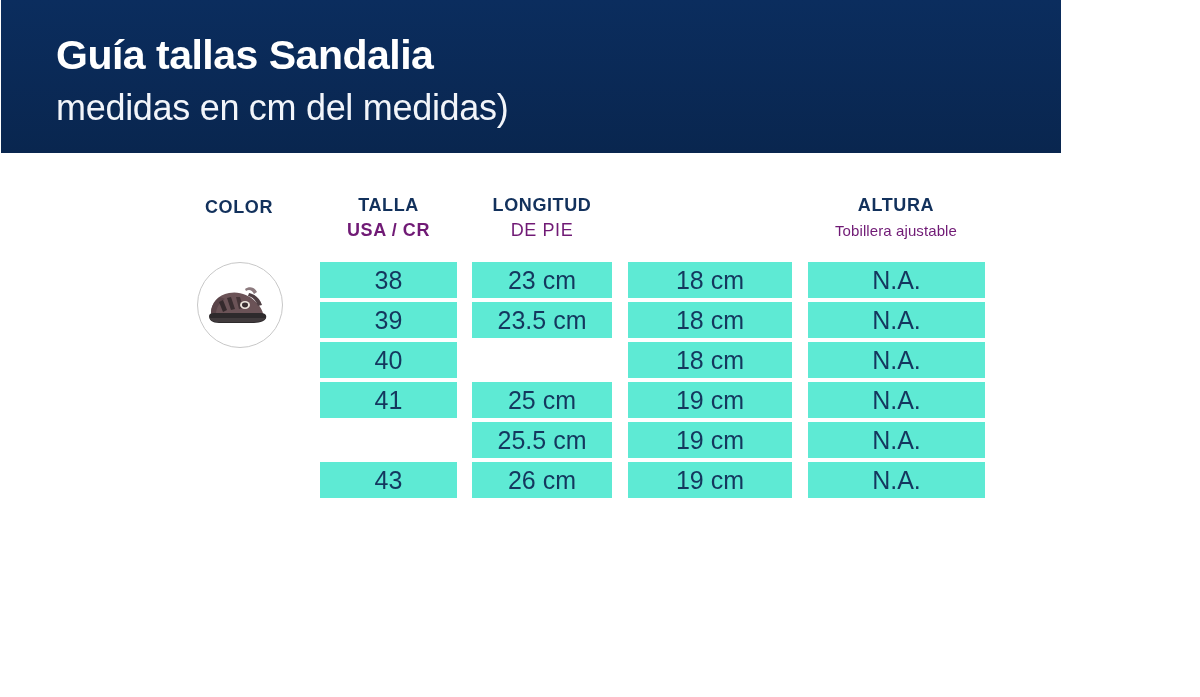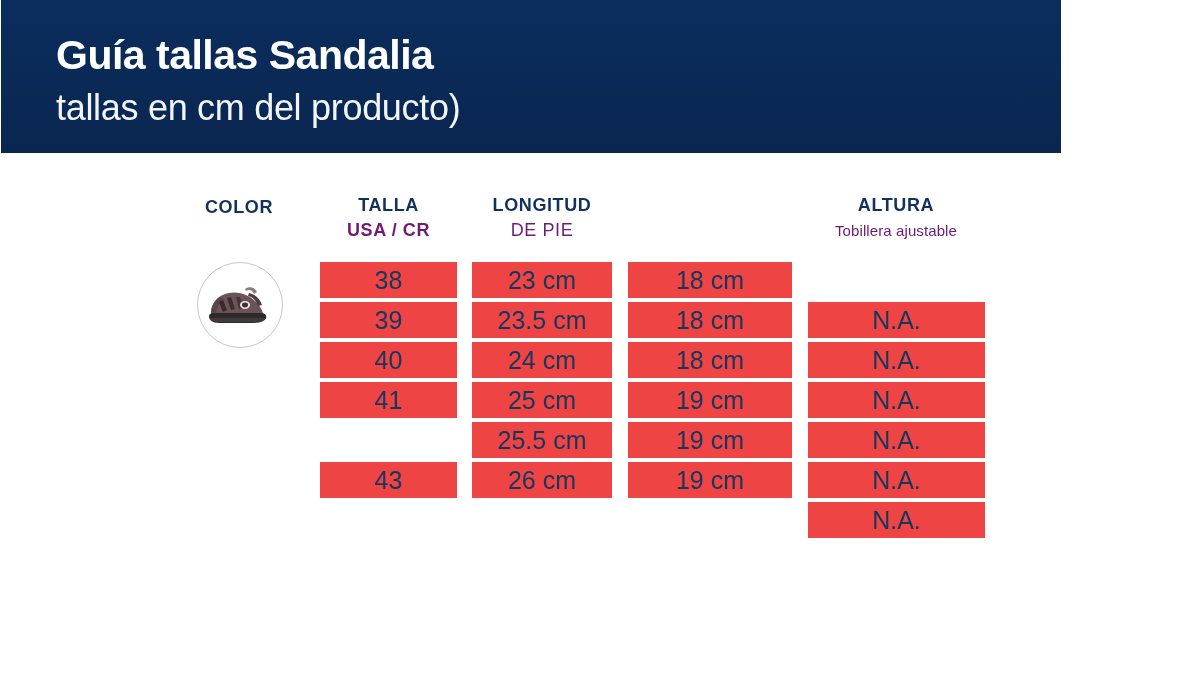--- a/index.html
+++ b/index.html
@@ -101,46 +101,46 @@
   .grid {
     position: absolute;
     left: 0;
     top: 0;
     width: 1200px;
     height: 544px;
   }
   .cell {
     position: absolute;
     height: 36px;
-    background: #ef4444;
+    background: #5eead4;
     color: #14375e;
     font-size: 25px;
     font-weight: normal;
     text-align: center;
     line-height: 36px;
     white-space: nowrap;
   }
   .c0 { left: 320px; width: 137px; }
   .c1 { left: 472px; width: 140px; }
   .c2 { left: 628px; width: 164px; }
-  .c3 { left: 808px; width: 177px; margin-top: 40px; }
+  .c3 { left: 808px; width: 177px; }
 
   .r0 { top: 109px; }
   .r1 { top: 149px; }
   .r2 { top: 189px; }
   .r3 { top: 229px; }
   .r4 { top: 269px; }
   .r5 { top: 309px; }
 </style>
 </head>
 <body>
 
 <div class="header-band">
   <div class="header-title">Guía tallas Sandalia</div>
-  <div class="header-subtitle">tallas en cm del producto)</div>
+  <div class="header-subtitle">medidas en cm del medidas)</div>
 </div>
 
 <div class="table-area">
 
   <div class="col-head head-color">
     <span>COLOR</span>
   </div>
 
   <div class="col-head head-talla">
     <span>TALLA</span>
@@ -190,21 +190,20 @@
     <div class="cell c1 r0">23 cm</div>
     <div class="cell c2 r0">18 cm</div>
     <div class="cell c3 r0">N.A.</div>
 
     <div class="cell c0 r1">39</div>
     <div class="cell c1 r1">23.5 cm</div>
     <div class="cell c2 r1">18 cm</div>
     <div class="cell c3 r1">N.A.</div>
 
     <div class="cell c0 r2">40</div>
-    <div class="cell c1 r2">24 cm</div>
     <div class="cell c2 r2">18 cm</div>
     <div class="cell c3 r2">N.A.</div>
 
     <div class="cell c0 r3">41</div>
     <div class="cell c1 r3">25 cm</div>
     <div class="cell c2 r3">19 cm</div>
     <div class="cell c3 r3">N.A.</div>
 
     <div class="cell c1 r4">25.5 cm</div>
     <div class="cell c2 r4">19 cm</div>

